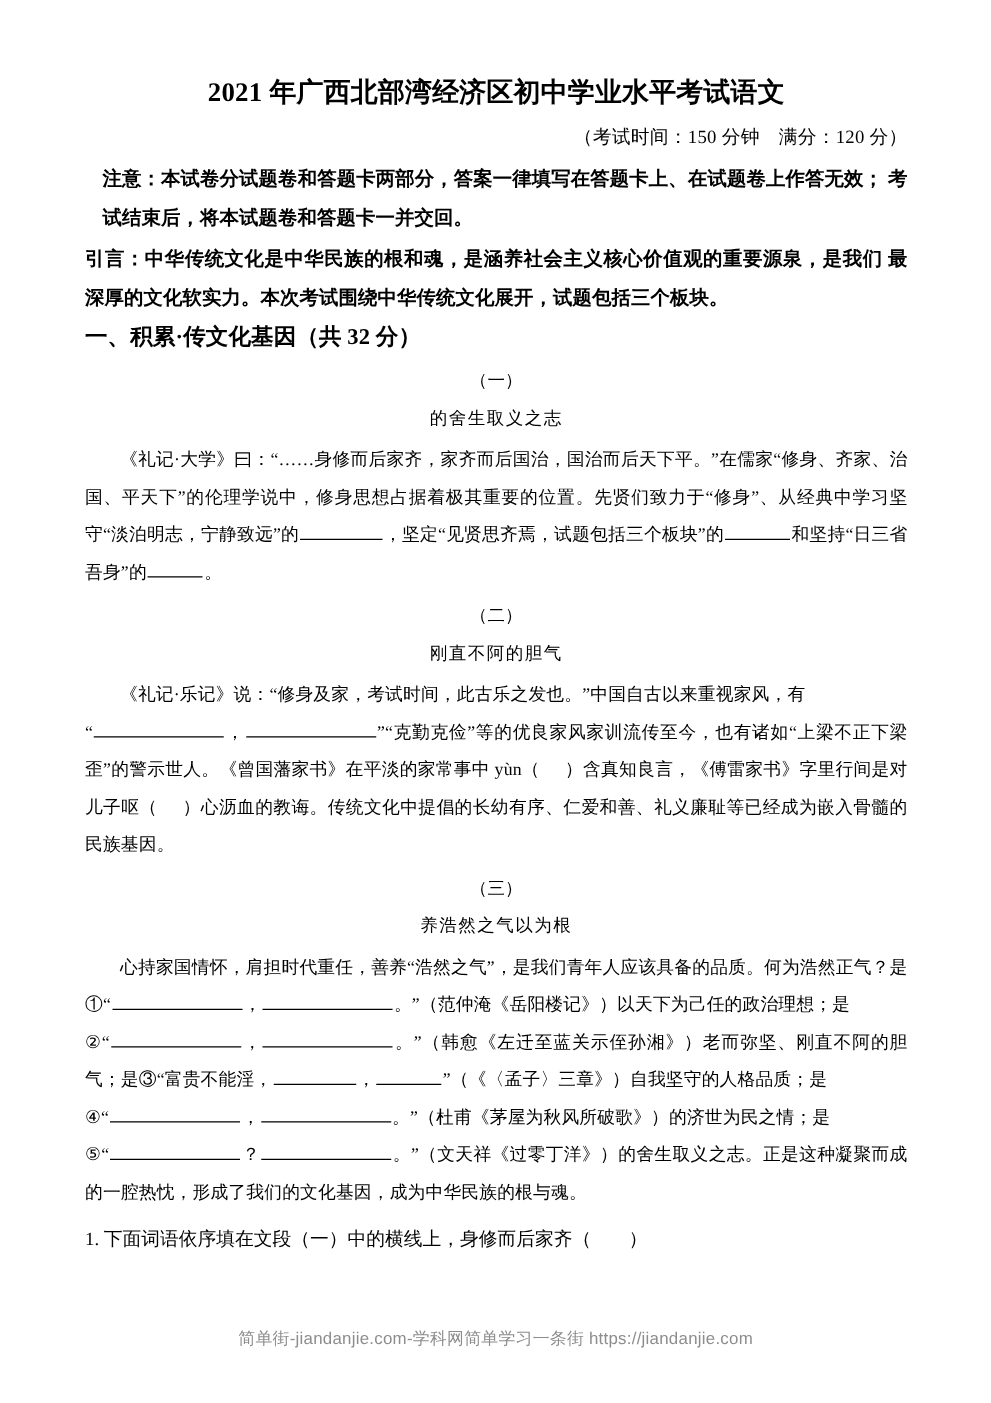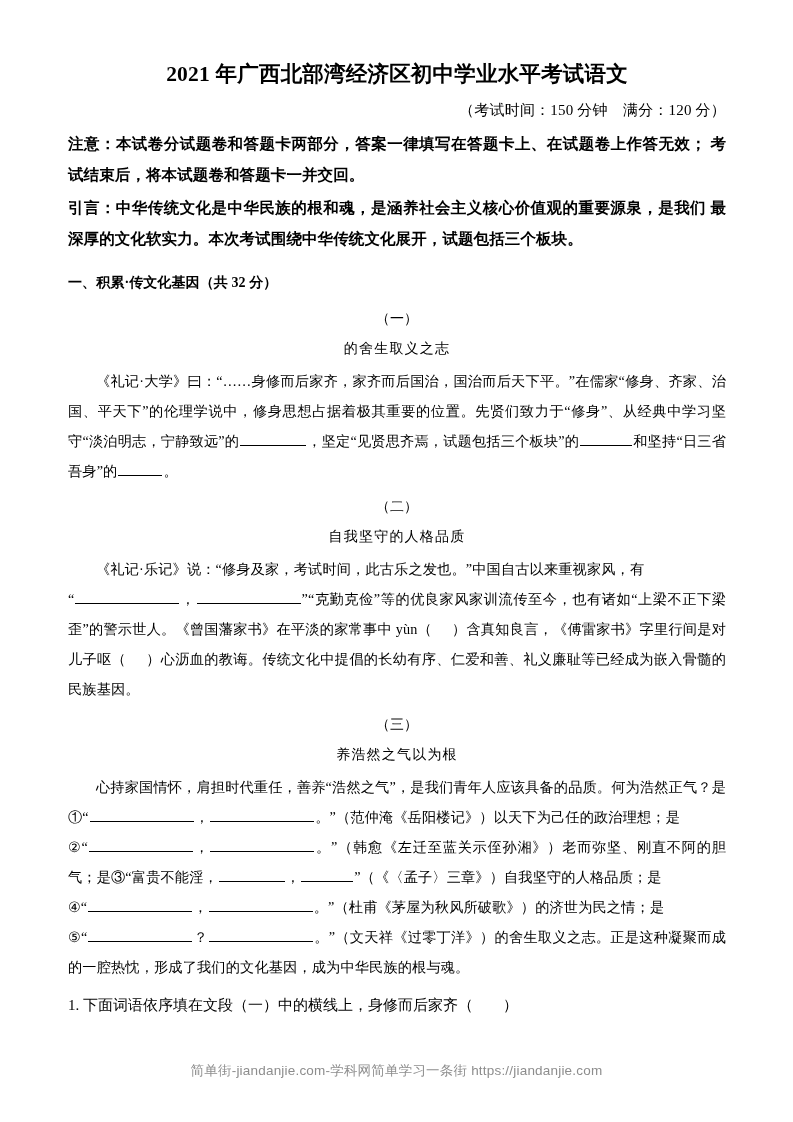--- a/index.html
+++ b/index.html
@@ -53,28 +53,28 @@
 
   .notice, .preface {
     font-size: 15.5px;
     font-weight: bold;
     line-height: 31px;
     letter-spacing: 0.1px;
     margin: 0;
     text-align: justify;
     text-justify: inter-ideograph;
   }
-  .notice { margin-bottom: 0; }
+  .notice { margin-bottom: 0; margin-left: 14px; }
   .preface { margin-top: 2px; }
 
   .section-heading {
-    font-size: 14px;
+    font-size: 18px;
     font-weight: bold;
     line-height: 31px;
-    margin: 13px 0 0 0;
+    margin: 0 0 0 0;
     letter-spacing: 0.1px;
     font-family: Liberation Serif, serif;
   }
 
   
   .kai {
     font-family: "Liberation Serif", "DejaVu Serif", serif;
     font-size: 14.2px;
     line-height: 30px;
     letter-spacing: 0.15px;
@@ -160,21 +160,21 @@
     <div class="kai">
       <div class="group-label">（一）</div>
       <div class="group-subtitle">的舍生取义之志</div>
       <p class="para indent">
         <span>《礼记·大学》曰：“……身修而后家齐，家齐而后国治，国治而后天下平。”在儒家“修身、齐家、治国、平天下”的伦理学说中，修身思想占据着极其重要的位置。先贤们致力于“修身”、从经典中学习坚守“淡泊明志，宁静致远”的</span><span class="blank b-md"></span><span>，坚定“见贤思齐焉，试题包括三个板块”的</span><span class="blank b-sm"></span><span>和坚持“日三省吾身”的</span><span class="blank b-xs"></span><span>。</span>
       </p>
     </div>
 
     <div class="kai">
       <div class="group-label">（二）</div>
-      <div class="group-subtitle">自我坚守的人格品质</div>
+      <div class="group-subtitle">刚直不阿的胆气</div>
       <p class="para indent">
         <span>《礼记·乐记》说：“修身及家，考试时间，此古乐之发也。”中国自古以来重视家风，有</span>
       </p>
       <p class="para">
         <span>“</span><span class="blank b-xl"></span><span>，</span><span class="blank b-xl"></span><span>”</span><span>“克勤克俭”等的优良家风家训流传至今，也有诸如“上梁不正下梁歪”的警示世人。《曾国藩家书》在平淡的家常事中 yùn（</span><span class="paren-gap"></span><span>）含真知良言，《傅雷家书》字里行间是对儿子呕（</span><span class="paren-gap"></span><span>）心沥血的教诲。传统文化中提倡的长幼有序、仁爱和善、礼义廉耻等已经成为嵌入骨髓的民族基因。</span>
       </p>
     </div>
 
     <div class="kai">
       <div class="group-label">（三）</div>

